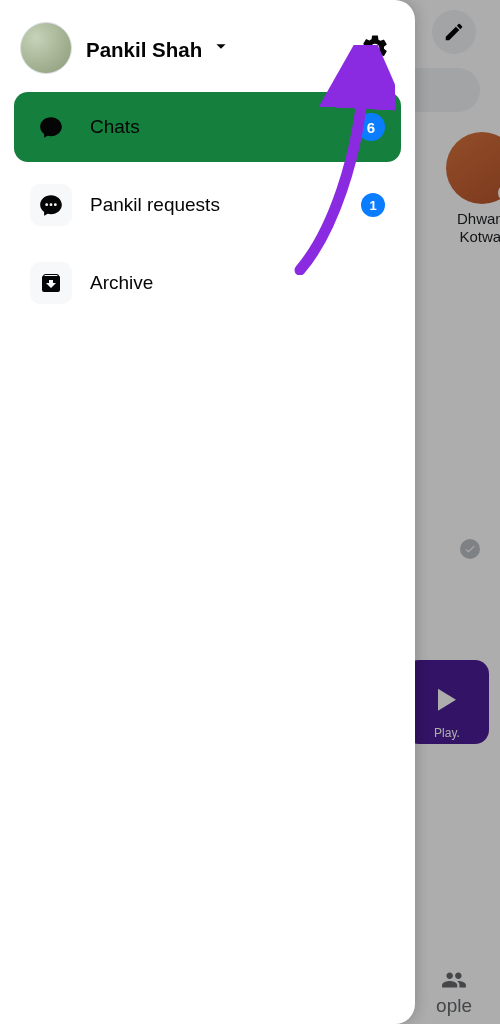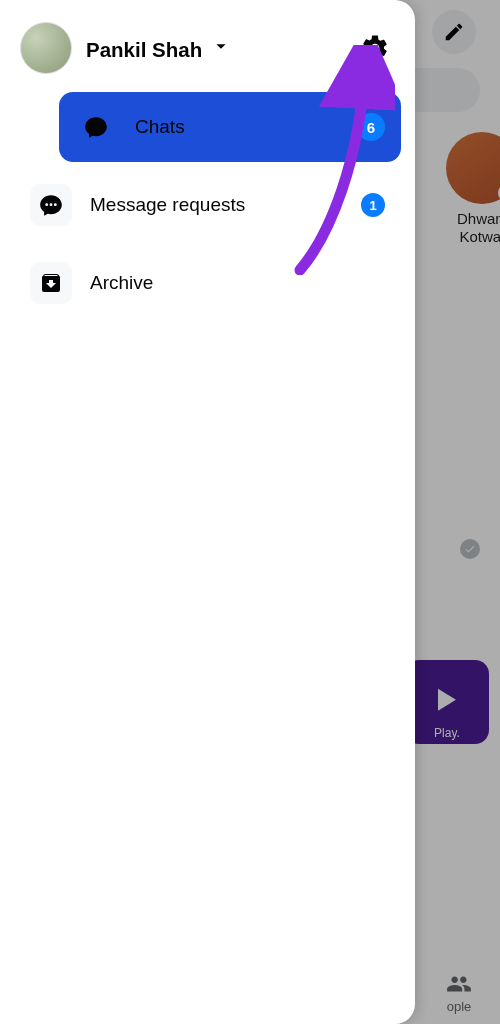--- a/index.html
+++ b/index.html
@@ -18,35 +18,35 @@
     .story-name { font-size: 15px; color: #1c1e21; line-height: 1.2; }
     .chat-row { height: 82px; display: flex; align-items: center; padding-left: 20px; gap: 14px; }
     .chat-avatar { width: 60px; height: 60px; border-radius: 50%; background: #cfd3d8; flex: 0 0 auto; }
     .chat-txt { display: flex; flex-direction: column; gap: 4px; }
     .chat-title { font-size: 18px; color: #1c1e21; white-space: nowrap; }
     .chat-sub   { font-size: 15px; color: #65676b; white-space: nowrap; display:flex; align-items:center; gap:6px; }
     .seen-dot   { width: 20px; height: 20px; border-radius: 50%; background: #bcc0c4; display:inline-flex; align-items:center; justify-content:center; margin-left:auto; margin-right:20px;}
     .promo-card { width: 84px; height: 84px; border-radius: 14px; background: #4c1d95; color:#fff; font-size:12px; display:flex; align-items:flex-end; justify-content:center; padding-bottom:4px; margin-left:20px; margin-top:18px; position:relative;}
     .promo-play { position:absolute; top:50%; left:50%; transform:translate(-50%,-60%); width:0;height:0;border-left:18px solid #fff;border-top:11px solid transparent;border-bottom:11px solid transparent;}
     .bottom-nav { position:absolute; left:0; right:0; bottom:0; height:64px; display:flex; justify-content:flex-end; align-items:center; padding-right:28px; color:#65676b;}
-    .nav-item  { display:flex; flex-direction:column; align-items:center; font-size:13px; gap:2px;}
+    .nav-item  { display:flex; flex-direction:column; align-items:center; font-size:19px; gap:2px;}
     .scrim { position: absolute; inset: 0; background: rgba(0,0,0,0.32); }
 
     
     .drawer { position: absolute; top: 0; left: 0; bottom: 0; width: 415px; background: #fff; border-top-right-radius: 20px; border-bottom-right-radius: 20px; padding: 10px 14px 6px 14px; box-shadow: 2px 0 14px rgba(0,0,0,0.18); }
     .drawer-header { display: flex; align-items: center; gap: 14px; padding: 12px 6px 18px 6px; }
     .me-avatar { width: 52px; height: 52px; border-radius: 50%; background: radial-gradient(circle at 30% 30%, #c7d2b8, #8a9a77); border:1px solid #d9dde1; }
     .me-name { font-size: 20.5px; font-weight: 700; color: #050505; }
     .chev { margin-left: 2px; display:inline-flex; }
     .spacer { flex: 1; }
     .settings-btn { width: 40px; height: 40px; border-radius: 50%; display:flex; align-items:center; justify-content:center; }
 
     .menu { display:flex; flex-direction:column; gap: 8px; }
     .menu-item { display:flex; align-items:center; gap: 18px; padding: 14px 16px; border-radius: 14px; }
-    .menu-item.active { background: #1d4ed8; margin-left: 45px; }
+    .menu-item.active { background: #15803d; }
     .menu-icon { width: 42px; height: 42px; border-radius: 10px; background:#f7f8fa; display:flex; align-items:center; justify-content:center; }
     .menu-item.active .menu-icon { background: transparent; }
     .menu-label { font-size: 19px; color: #050505; }
     .badge { min-width: 28px; height: 28px; border-radius: 14px; background: #0a7cff; color:#fff; font-weight:700; font-size:15px; display:flex; align-items:center; justify-content:center; padding:0 8px; }
     .badge.sm { min-width:24px; height:24px; border-radius:12px; font-size:13px; }
     .grow { flex:1; }
 
     
     .arrow { position:absolute; pointer-events:none; }
   </style>
@@ -146,21 +146,21 @@
         <div class="badge">6</div>
       </div>
 
 
       <div class="menu-item">
         <div class="menu-icon">
           <svg width="26" height="26" viewBox="0 0 24 24">
               <path fill="#050505" d="M12 3C6.48 3 2 6.92 2 11.72c0 2.7 1.42 5.11 3.64 6.71V22l3.34-1.83c.97.27 2 .42 3.02.42 5.52 0 10-3.92 10-8.72S17.52 3 12 3zm-4 10a1.3 1.3 0 1 1 0-2.6 1.3 1.3 0 0 1 0 2.6zm4 0a1.3 1.3 0 1 1 0-2.6 1.3 1.3 0 0 1 0 2.6zm4 0a1.3 1.3 0 1 1 0-2.6 1.3 1.3 0 0 1 0 2.6z"></path>
             </svg>
         </div>
-        <span class="menu-label">Message requests</span>
+        <span class="menu-label">Pankil requests</span>
         <div class="grow"></div>
         <div class="badge sm">1</div>
       </div>
 
       <div class="menu-item">
         <div class="menu-icon">
           <svg width="24" height="24" viewBox="0 0 24 24">
               <path fill="#050505" d="M20.54 5.23 19.15 3.55A1.99 1.99 0 0 0 17.6 3H6.4c-.6 0-1.17.27-1.55.73L3.46 5.23C3.17 5.57 3 6.02 3 6.5V19a2 2 0 0 0 2 2h14a2 2 0 0 0 2-2V6.5c0-.48-.17-.93-.46-1.27zM12 17l-5-5h3V9h4v3h3l-5 5zM5.12 5l.81-1h12l.94 1H5.12z"></path>
             </svg>
         </div>

